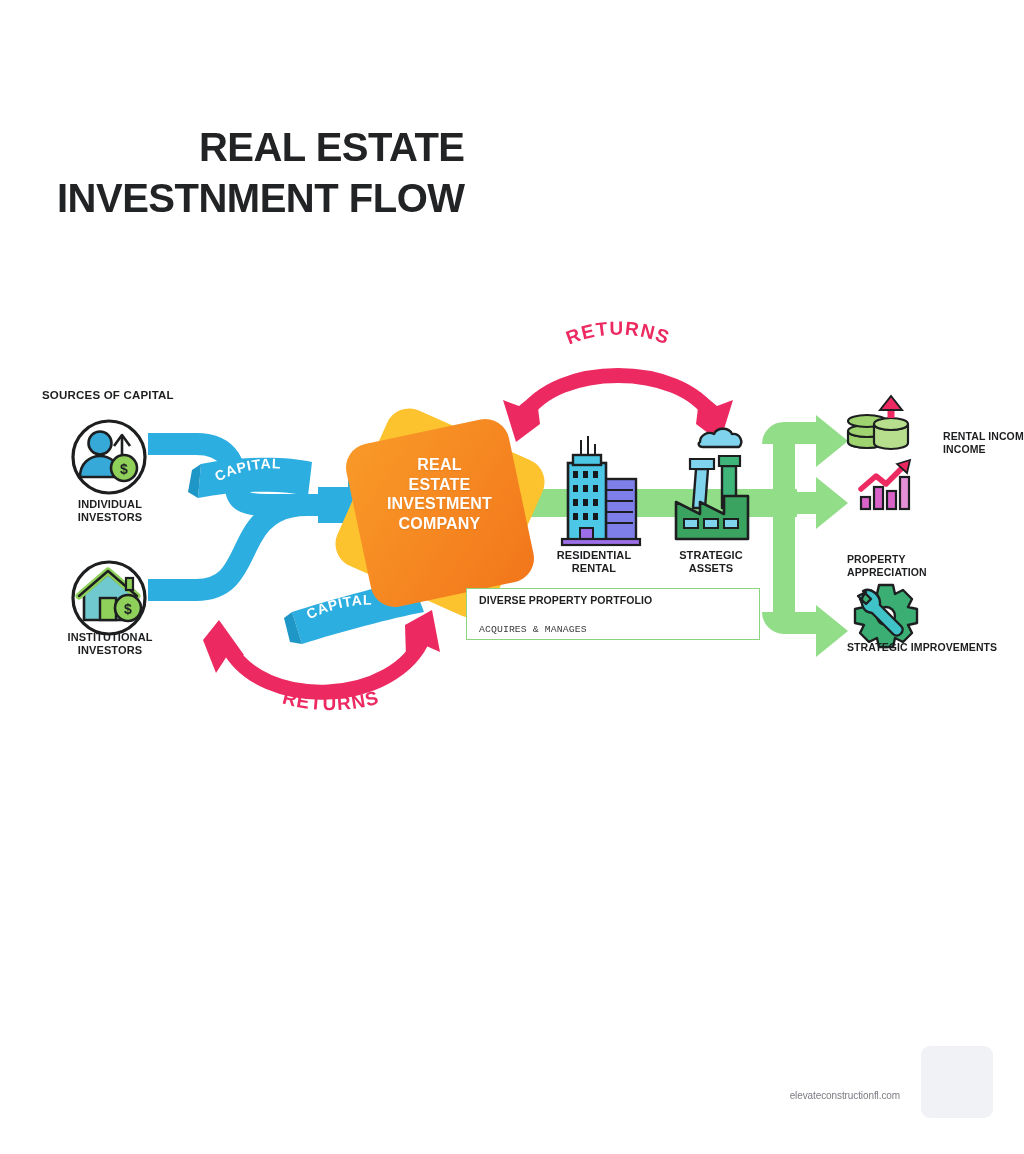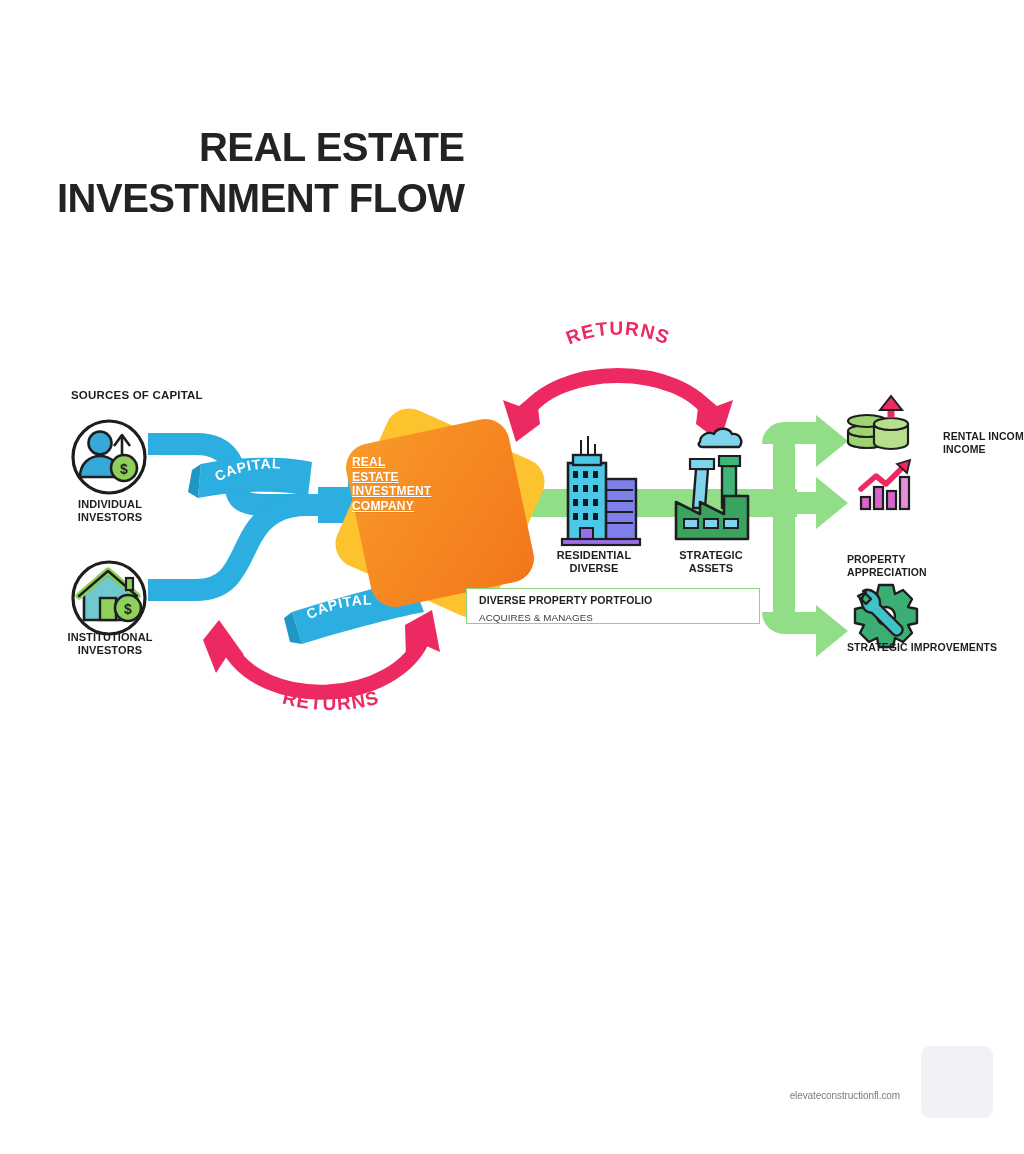--- a/index.html
+++ b/index.html
@@ -16,54 +16,53 @@
   .title{
     position:absolute;left:57px;top:122px;
     font-size:40px;font-weight:bold;color:#222325;
     letter-spacing:-0.5px;line-height:1.28;
     white-space:pre-line;
     text-align:right;
   }
 
   
   .sources-label{
-    position:absolute;left:71px;top:389px;
+    position:absolute;left:42px;top:389px;
     font-size:11.5px;font-weight:bold;color:#1d1e20;
     letter-spacing:0.2px;
   }
 
   
   #flow{position:absolute;left:0;top:0;width:1024px;height:1154px;}
 
   
   .cap{
     position:absolute;text-align:center;
     font-size:11px;font-weight:bold;color:#1d1e20;
     line-height:1.22;letter-spacing:0.1px;
     white-space:pre-line;
   }
 
   
   .hub-text{
     position:absolute;left:352px;top:455px;width:175px;
-    color:#ffffff;font-weight:bold;
-    font-size:12px;line-height:1.22;white-space:pre-line;
+    text-align:center;color:#ffffff;font-weight:bold;
+    font-size:16px;line-height:1.22;white-space:pre-line;
     letter-spacing:0.2px;
     text-shadow:0 1px 1px rgba(150,80,0,.18);
-    text-decoration:underline;
   }
 
   
   .portfolio-box{
-    position:absolute;left:466px;top:588px;width:294px;height:36px;
+    position:absolute;left:466px;top:588px;width:294px;height:52px;
     border:1.6px solid #8ed47f;background:#ffffff;
     box-sizing:border-box;padding:5px 0 0 12px;
   }
   .portfolio-title{font-size:10.5px;font-weight:bold;color:#1d1e20;letter-spacing:0.1px;}
-  .portfolio-sub{font-size:9.8px;color:#3b3c3e;margin-top:6px;letter-spacing:0.1px;}
+  .portfolio-sub{font-size:9.8px;color:#3b3c3e;margin-top:18px;letter-spacing:0.1px;font-family:Liberation Mono, monospace;}
 
   
   .out-label{
     position:absolute;font-size:10.5px;font-weight:bold;
     color:#1d1e20;line-height:1.25;white-space:pre-line;letter-spacing:0.1px;
   }
 
   
   .footer-brand{
     position:absolute;right:124px;top:1064px;
@@ -271,21 +270,21 @@
 ESTATE
 INVESTMENT
 COMPANY</div>
 
   <div class="cap" style="left:40px;top:498px;width:140px;">INDIVIDUAL
 INVESTORS</div>
   <div class="cap" style="left:40px;top:631px;width:140px;">INSTITUTIONAL
 INVESTORS</div>
 
   <div class="cap" style="left:534px;top:549px;width:120px;">RESIDENTIAL
-DIVERSE</div>
+RENTAL</div>
   <div class="cap" style="left:652px;top:549px;width:118px;">STRATEGIC
 ASSETS</div>
 
   <div class="portfolio-box">
     <div class="portfolio-title">DIVERSE PROPERTY PORTFOLIO</div>
     <div class="portfolio-sub">ACQUIRES &amp; MANAGES</div>
   </div>
 
   <div class="out-label" style="left:915px;top:430px;width:110px;margin-left:28px;">RENTAL INCOME
 INCOME</div>

